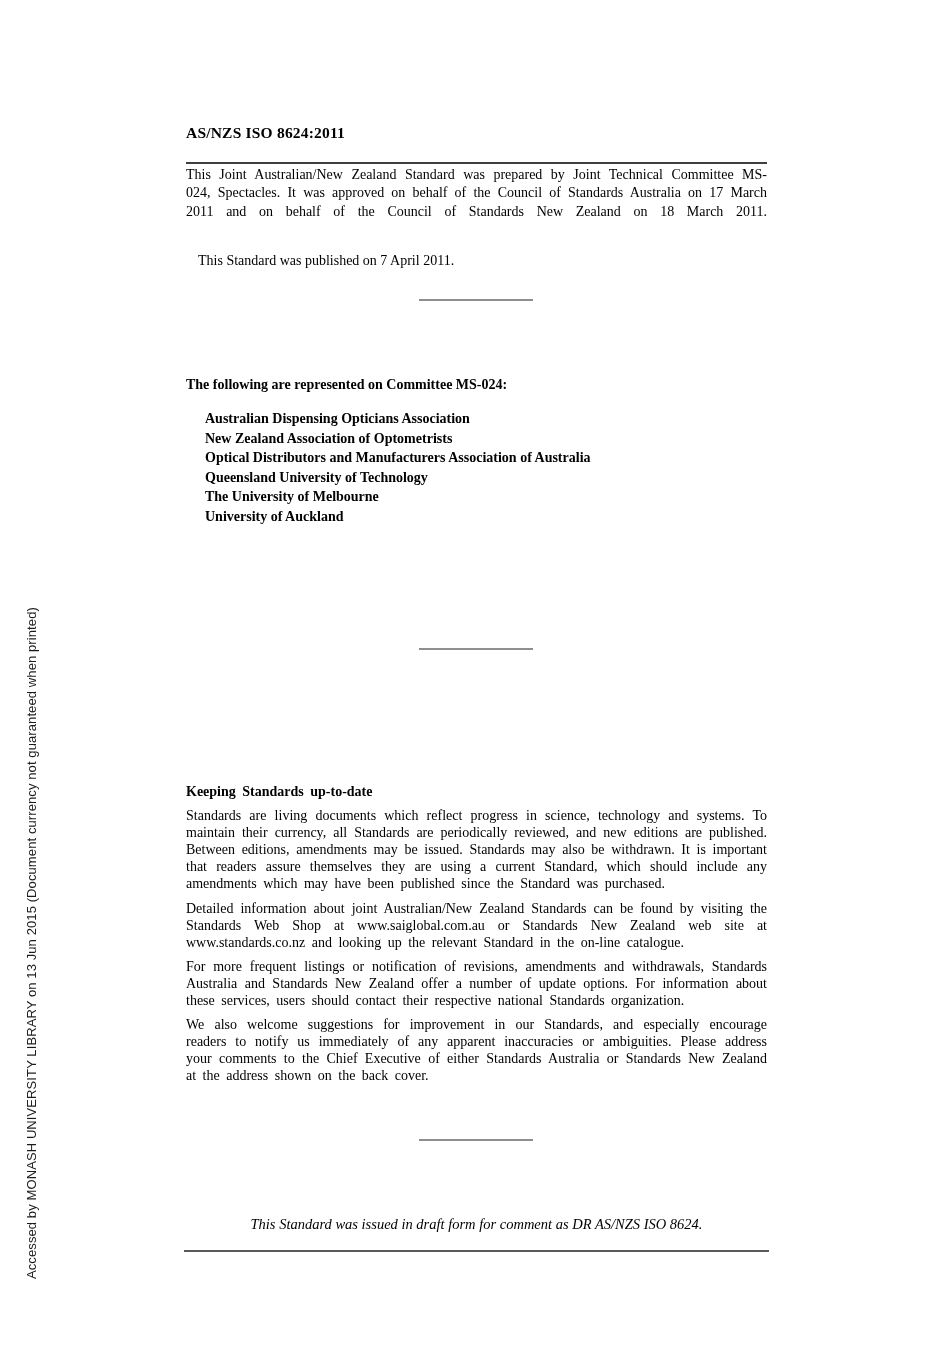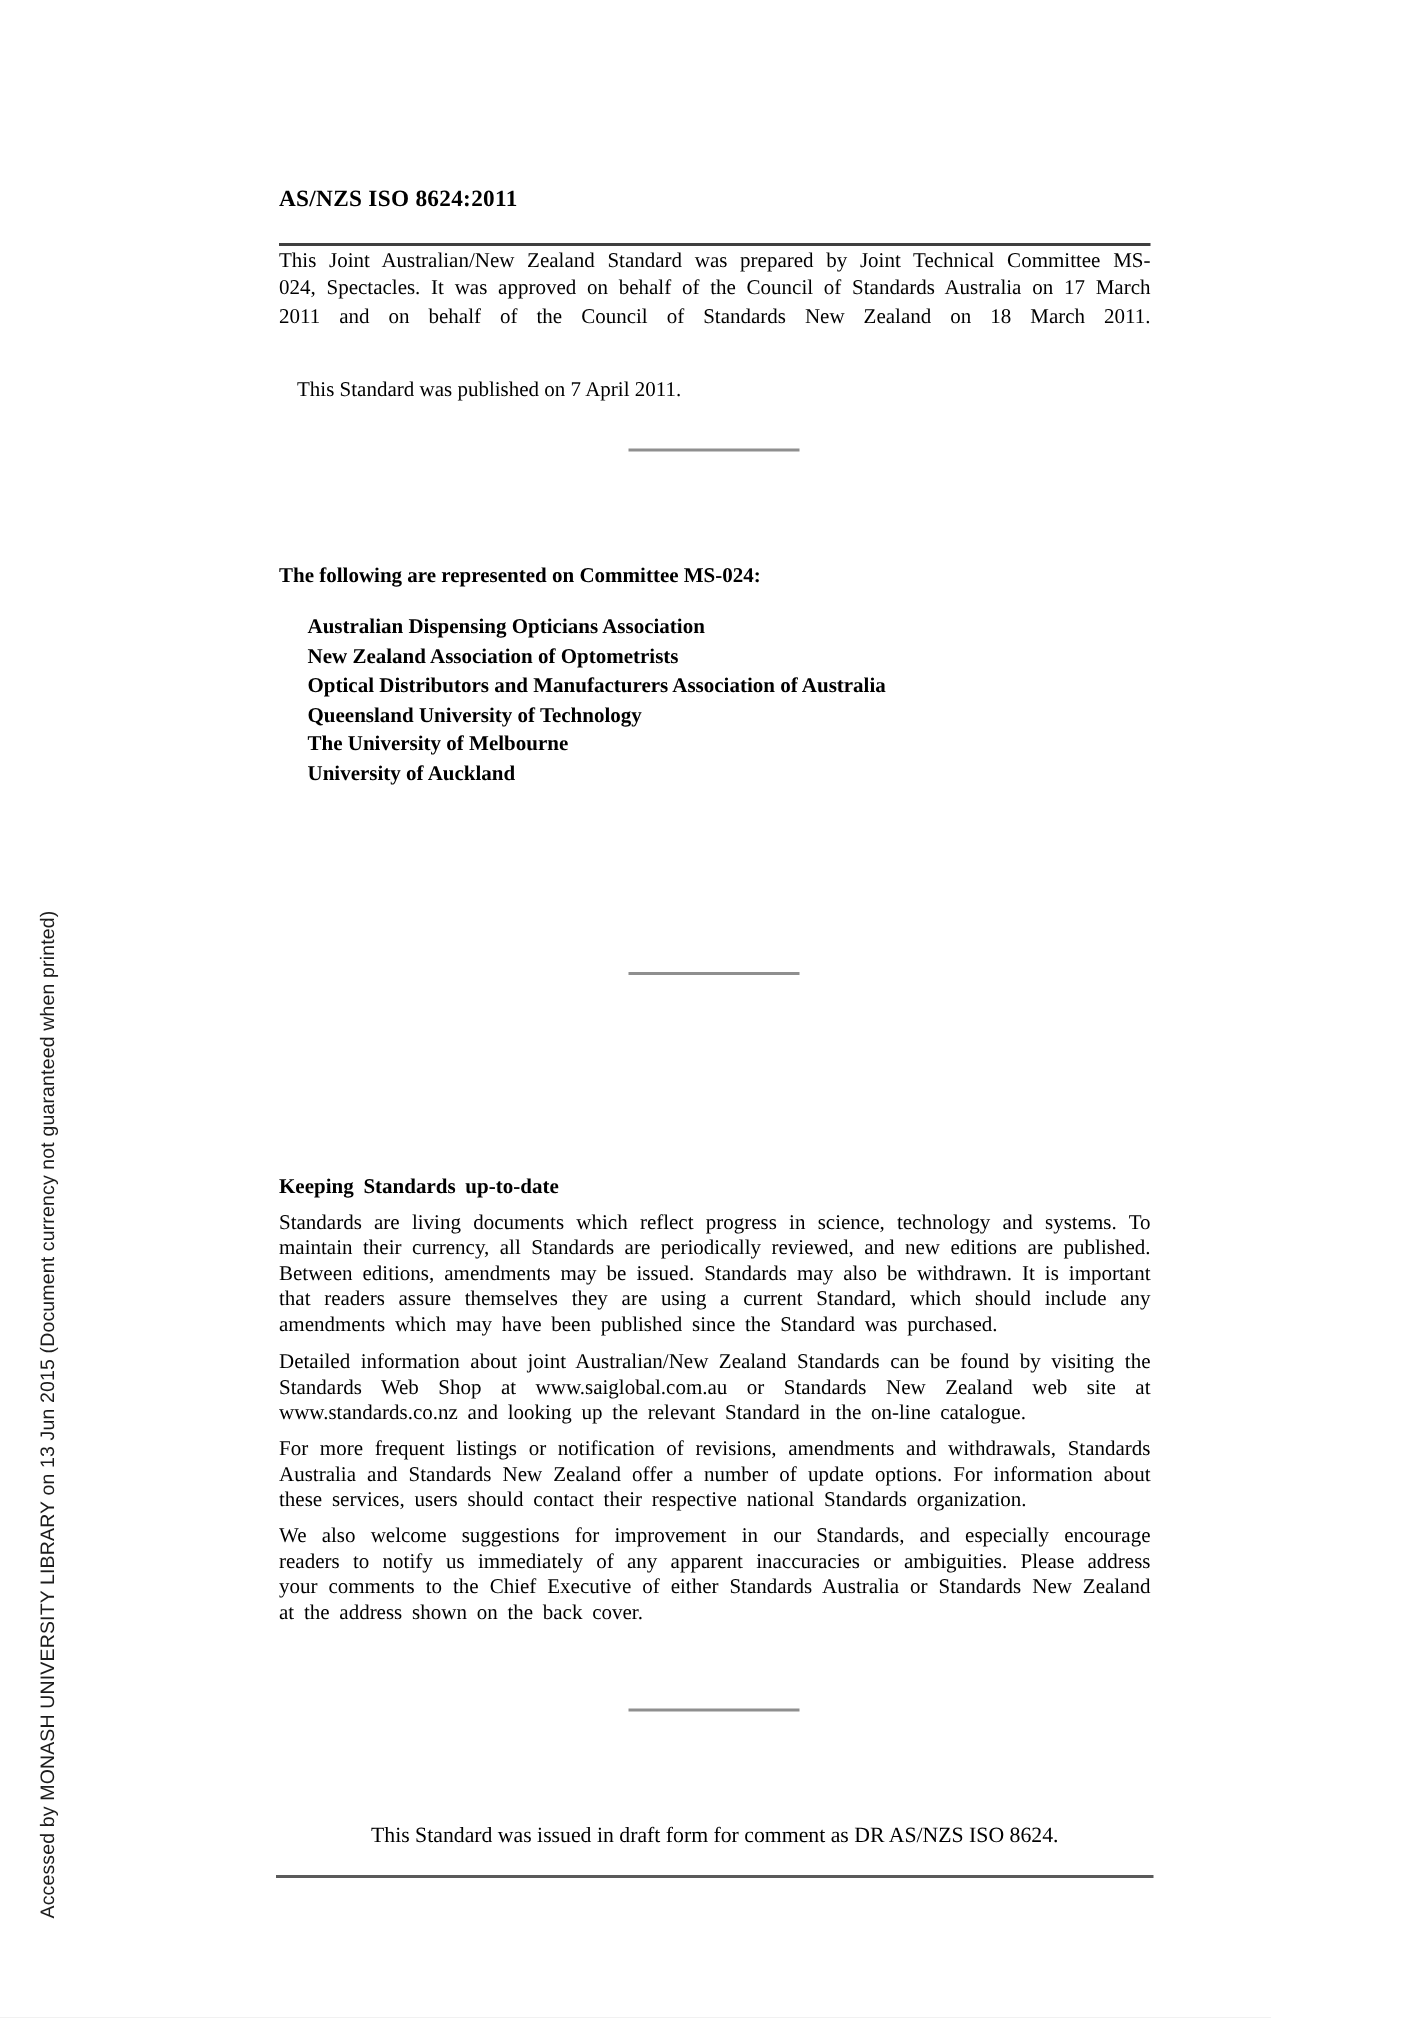--- a/index.html
+++ b/index.html
@@ -103,20 +103,21 @@
     font-size: 14px;
     line-height: 17.1px;
     text-align: justify;
     word-spacing: 3px;
   }
 
   
   .draft-note {
     top: 1216px;
     text-align: center;
+    font-style: italic;
     font-size: 14.5px;
     margin: 0;
   }
 
   
   .bottom-rule {
     position: absolute;
     left: 184px;
     top: 1250px;
     width: 585px;

